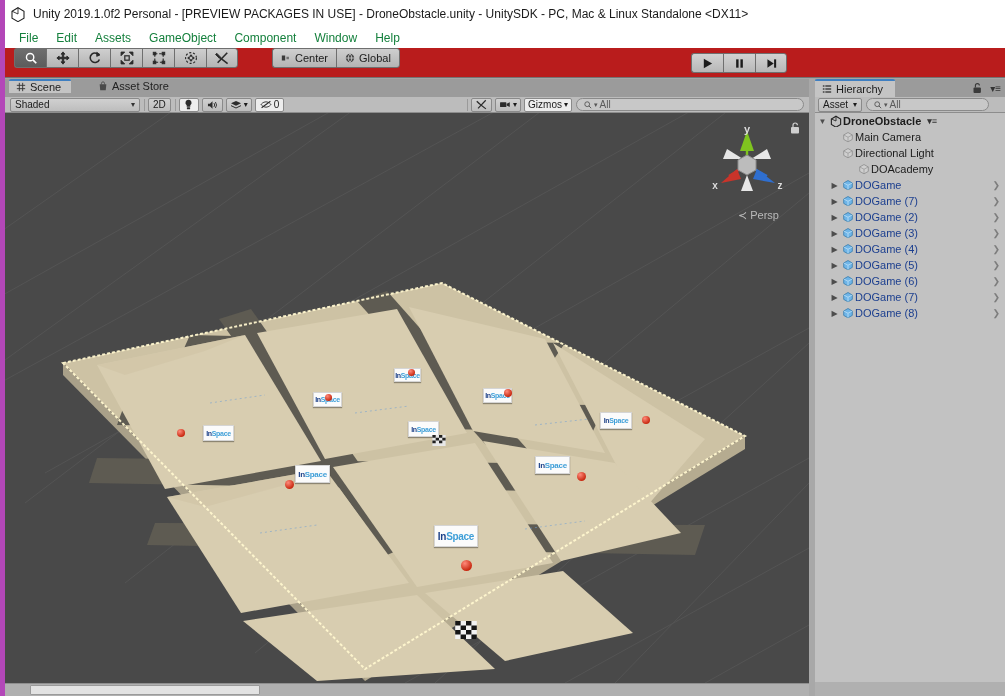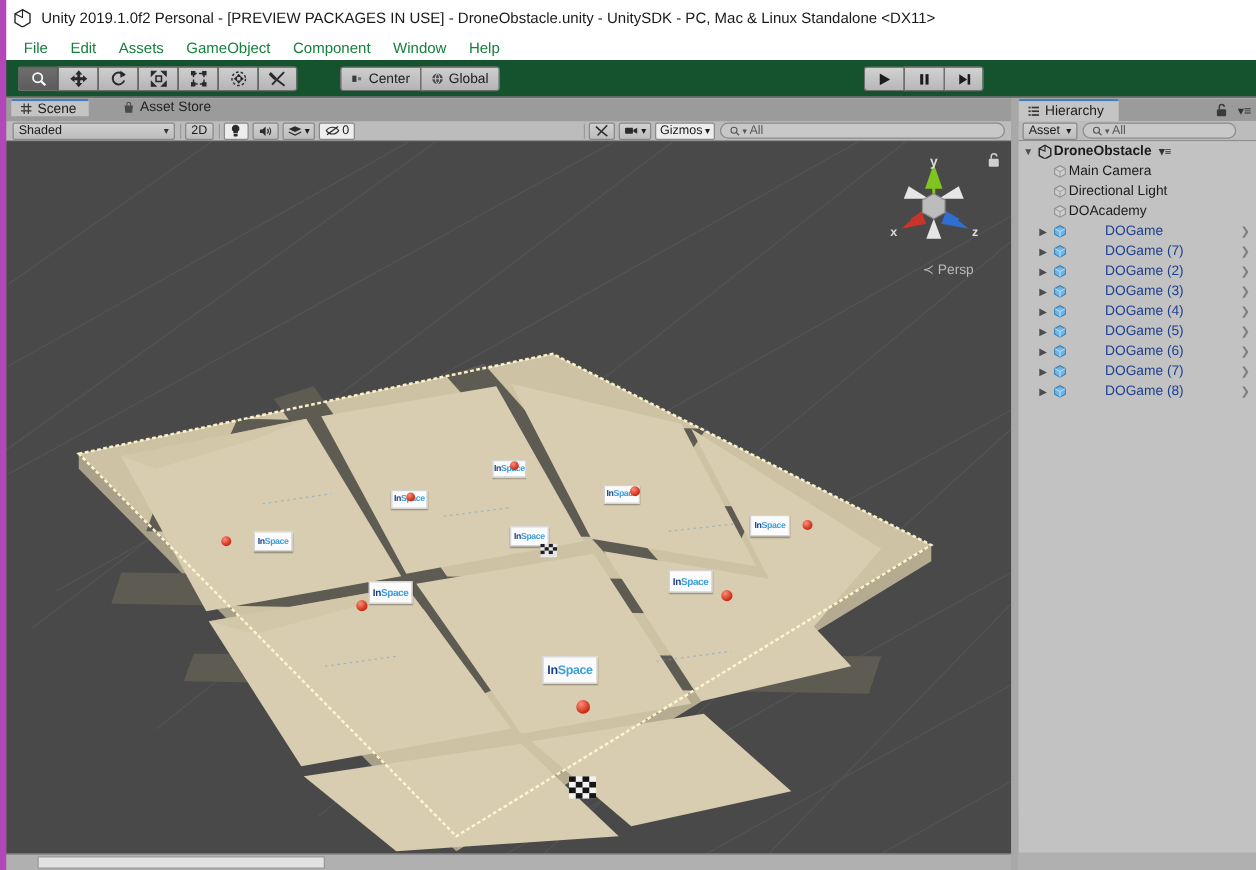--- a/index.html
+++ b/index.html
@@ -23,21 +23,21 @@
   .unity-logo { width:16px; height:16px; margin-right:7px; flex:none; }
   .title-text { font-size:12px; color:#1a1a1a; white-space:nowrap; letter-spacing:0px; }
 
   
   .menubar { position:absolute; left:0; top:28px; width:1005px; height:20px;
     background:#ffffff; display:flex; align-items:center; padding-left:10px; }
   .menu-item { font-size:12px; color:#15803d; padding:0 9px; cursor:default; white-space:nowrap; }
 
   
   .toolbar { position:absolute; left:0; top:48px; width:1005px; height:30px;
-    background:#14532d; border-bottom:1px solid #747474; display:flex; align-items:center; }
+    background:#b91c1c; border-bottom:1px solid #747474; display:flex; }
   .tool-group { display:flex; margin-left:14px; }
   .tool-btn { width:32px; height:20px; background:linear-gradient(#cfcfcf,#b4b4b4);
     border:1px solid #6f6f6f; border-right:none; display:flex; align-items:center; justify-content:center; }
   .tool-btn:last-child { border-right:1px solid #6f6f6f; border-radius:0 3px 3px 0; }
   .tool-btn:first-child { border-radius:3px 0 0 3px; }
   .tool-btn.active { background:linear-gradient(#6e6e6e,#5c5c5c); }
   .tool-btn.active svg { stroke:#fff; fill:#fff; }
   .tool-btn svg { stroke:#2a2a2a; fill:#2a2a2a; }
 
   .pivot-group { display:flex; margin-left:34px; }
@@ -123,21 +123,21 @@
     padding:0 4px; font-size:10px; color:#1a1a1a; gap:5px; }
 
   .hier-list { position:absolute; left:0; top:34px; width:190px; height:583px; background:#c2c2c2; }
   .hrow { position:relative; height:16px; display:flex; align-items:center; font-size:11px;
     color:#1c1c1c; white-space:nowrap; }
   .hrow .twirl { width:11px; display:flex; align-items:center; justify-content:center;
     font-size:8px; color:#4d4d4d; flex:none; }
   .hrow .ico { width:15px; display:flex; align-items:center; justify-content:center; flex:none; }
   .hrow .rarrow { position:absolute; right:5px; font-size:9px; color:#7d7d7d; }
   .hrow.scene-root { font-weight:bold; }
-  .hrow.prefab .lbl { color:#1c3f8f;margin-left:29px; }
+  .hrow.prefab .lbl { color:#1c3f8f; }
   .hier-gutter-left { position:absolute; left:0; top:34px; width:11px; height:583px; background:#b5b5b5; }
 
   .hier-bottom { position:absolute; left:0; top:603px; width:190px; height:14px; background:#b0b0b0; }
 </style>
 </head>
 <body>
 
 <div id="app">
 
   <div class="left-strip"></div>
@@ -569,21 +569,21 @@
         <div class="hrow" style="padding-left: 14px;">
           <span class="twirl"></span>
           <span class="ico">
             <svg width="12" height="12" viewBox="0 0 14 14">
               <path d="M7 1.8 12 4.6v5.2L7 12.6 2 9.8V4.6z" fill="#cfcfcf" stroke="#8f8f8f" stroke-width="1"></path>
               <path d="M2 4.6 7 7.3l5-2.7M7 7.3v5.3" fill="none" stroke="#9a9a9a" stroke-width=".9"></path>
             </svg>
           </span>
           <span class="lbl">Directional Light</span>
         </div>
-        <div class="hrow" style="padding-left: 14px; text-align: right;">
+        <div class="hrow" style="padding-left: 30px; text-align: right;">
           <span class="twirl"></span>
           <span class="ico">
             <svg width="12" height="12" viewBox="0 0 14 14">
               <path d="M7 1.8 12 4.6v5.2L7 12.6 2 9.8V4.6z" fill="#cfcfcf" stroke="#8f8f8f" stroke-width="1"></path>
               <path d="M2 4.6 7 7.3l5-2.7M7 7.3v5.3" fill="none" stroke="#9a9a9a" stroke-width=".9"></path>
             </svg>
           </span>
           <span class="lbl">DOAcademy</span>
         </div>
         <div class="hrow prefab" style="padding-left: 14px;">

